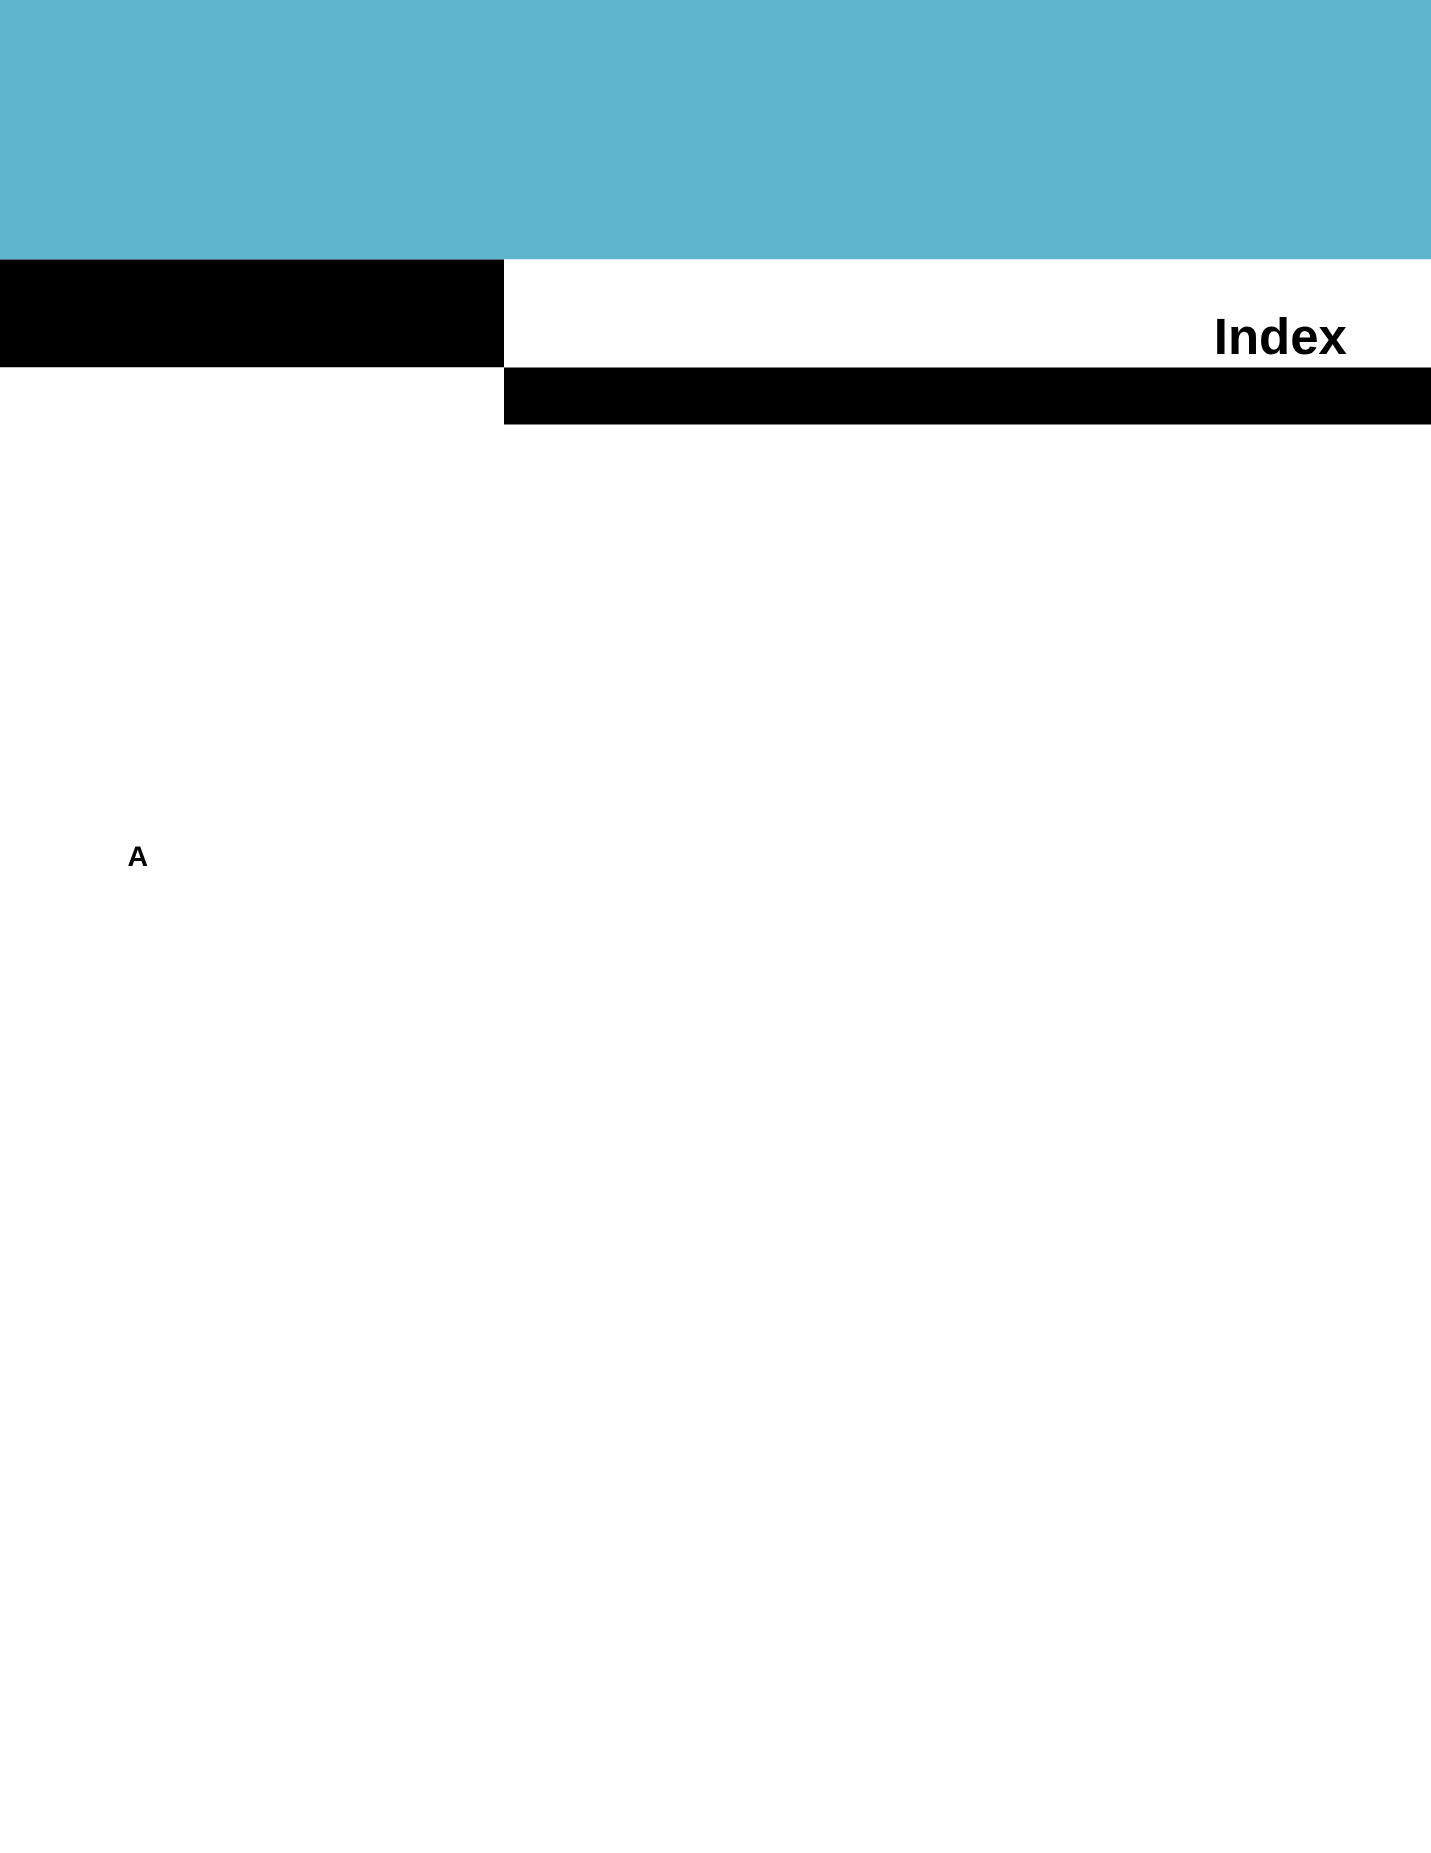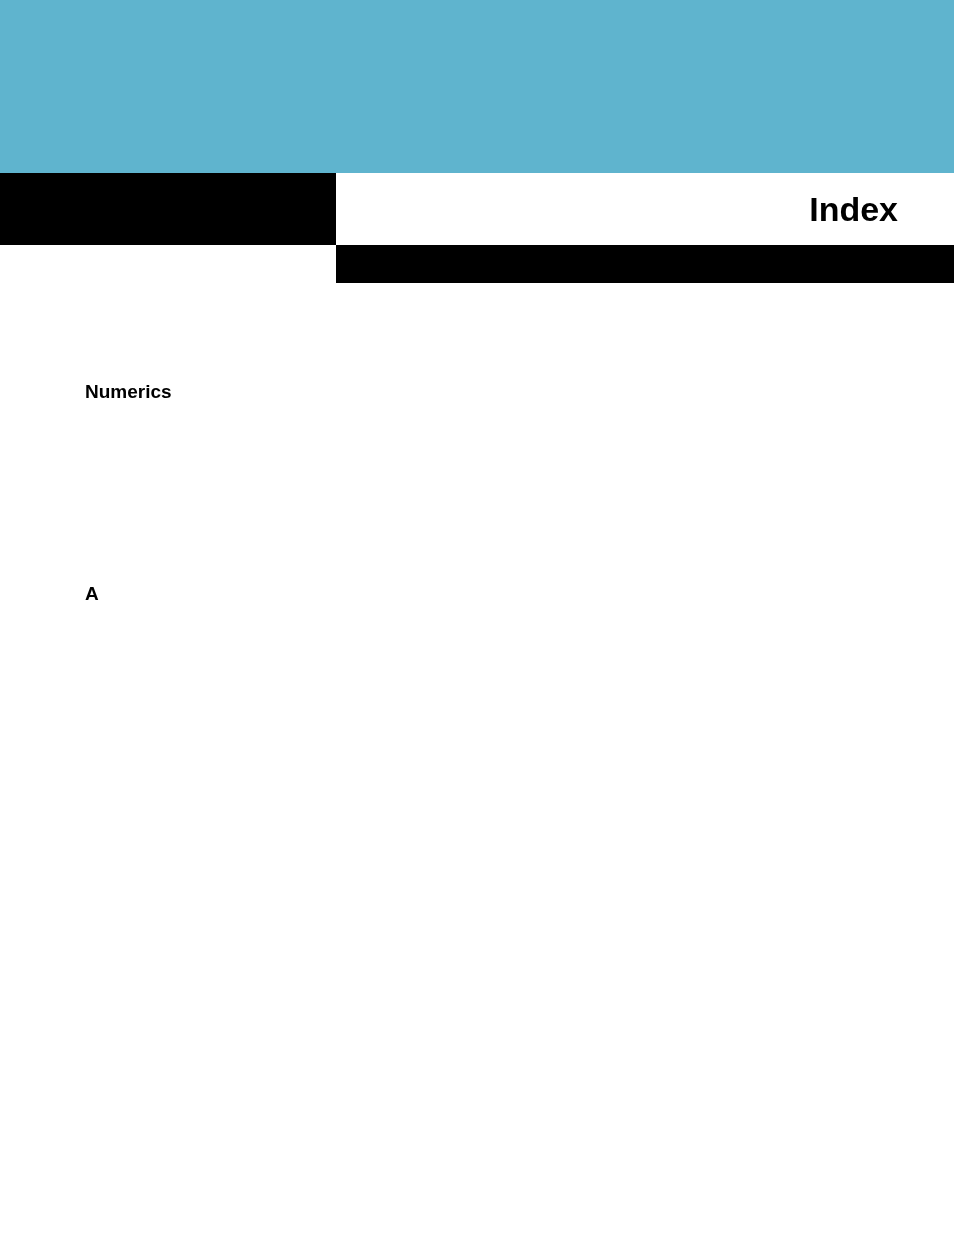--- a/index.html
+++ b/index.html
@@ -27,21 +27,21 @@
     }
     .title-left-black {
       width: 336px;
       height: 100%;
       background: #000000;
     }
     .title-right {
       flex: 1;
       background: #ffffff;
       display: flex;
-      align-items: center;
+      align-items: flex-end;
       justify-content: flex-end;
       padding-right: 56px;
     }
     .title-text {
       font-size: 34px;
       font-weight: 700;
       color: #000000;
       letter-spacing: 0px;
     }
     .underline-row {
@@ -83,16 +83,15 @@
     <span class="title-text">Index</span>
   </div>
 </div>
 
 <div class="underline-row">
   <div class="underline-left"></div>
   <div class="underline-right"></div>
 </div>
 
 <div class="content">
-  <div class="section-heading">Numerics</div>
   <div class="spacer-1"></div>
   <div class="section-heading">A</div>
 </div>
 
 </body></html>

